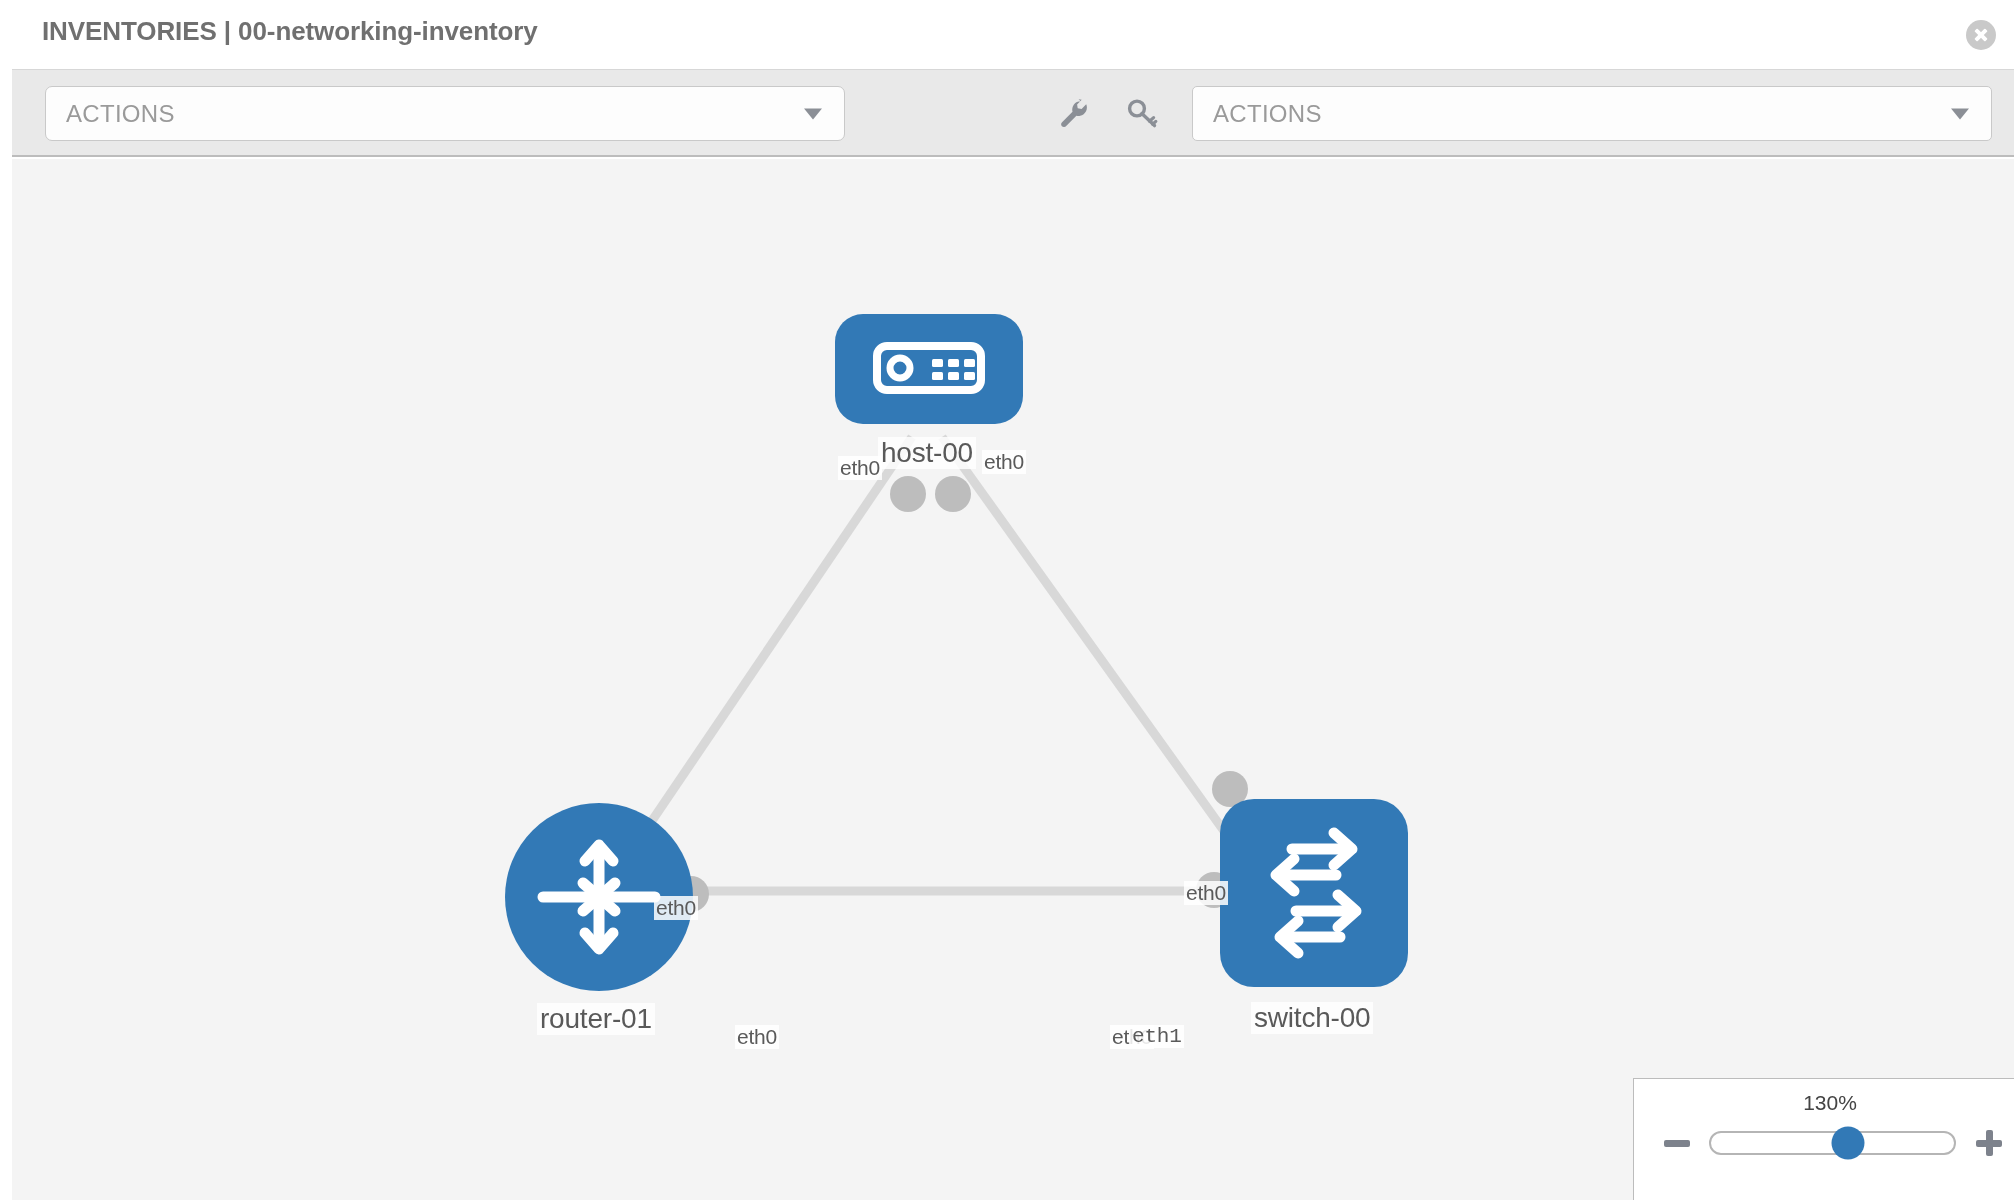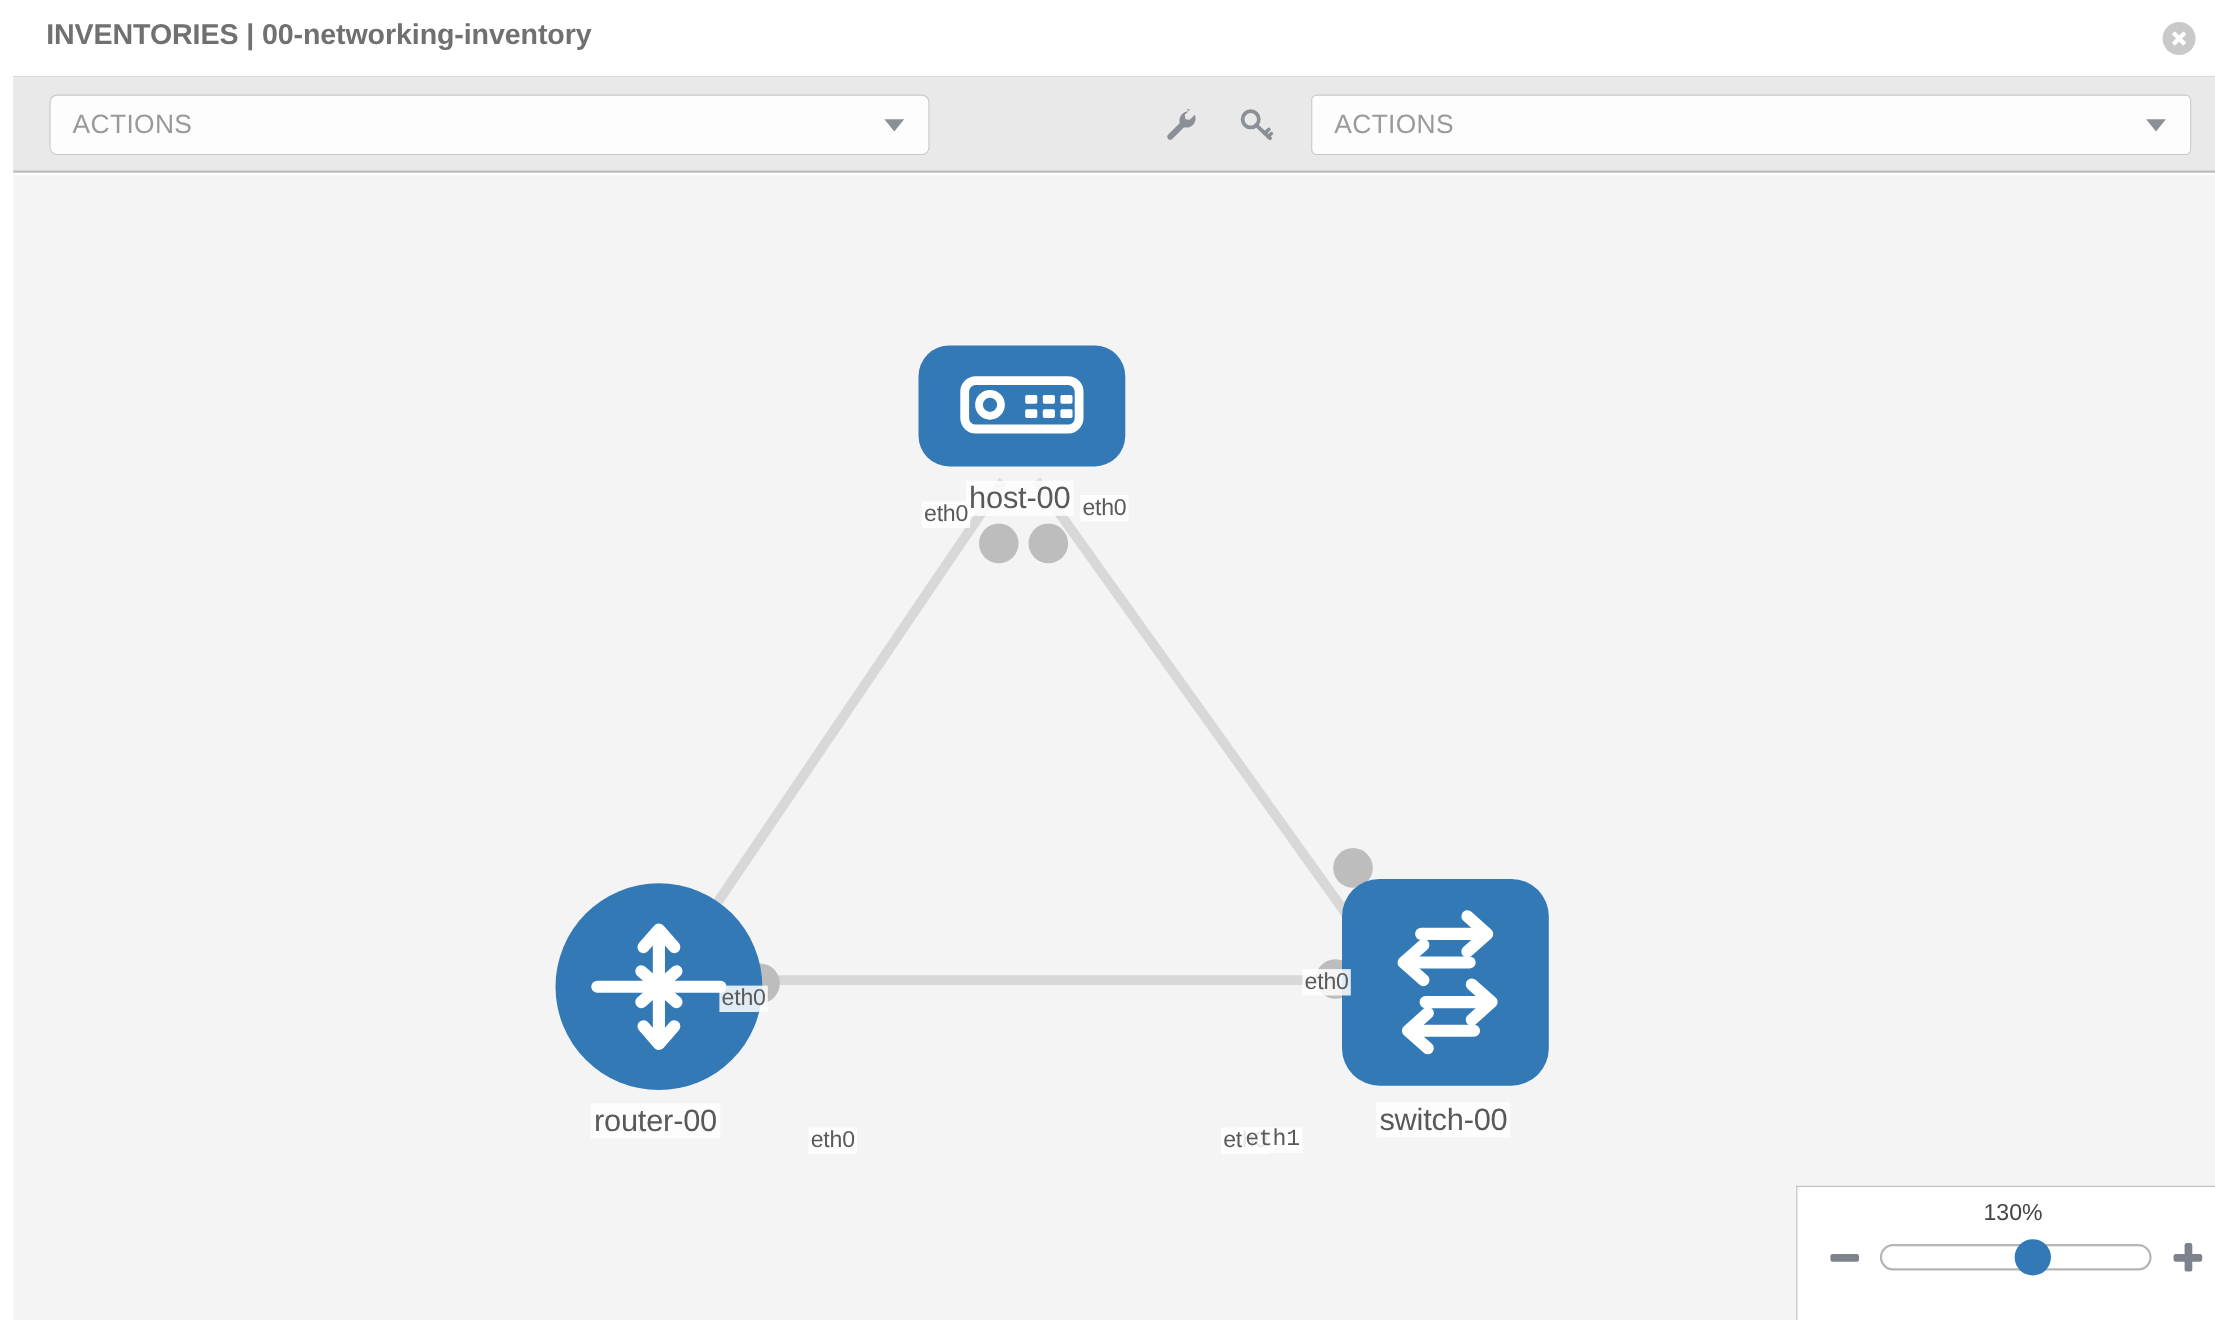--- a/index.html
+++ b/index.html
@@ -323,21 +323,21 @@
 
             <path d="M38 94 H92"></path>
             <path d="M78 80 L94 94 L78 108"></path>
 
             <path d="M150 94 H96"></path>
             <path d="M110 80 L94 94 L110 108"></path>
           </g>
         </svg>
       </div>
 
-      <div class="node-label" style="left:32px; top:200px;">router-00</div>
+      <div class="node-label" style="left:32px; top:200px;">router-01</div>
     </div>
 
     <div class="port-label" style="left:642px; top:737px;">eth0</div>
     <div class="port-label" style="left:723px; top:866px;">eth0</div>
 
     <div class="node" style="left:1208px; top:640px; width:190px; height:200px;">
 
       <div class="nub" style="left:-8px; top:-28px;"></div>
       <div class="nub" style="left:-24px; top:73px;"></div>
 

